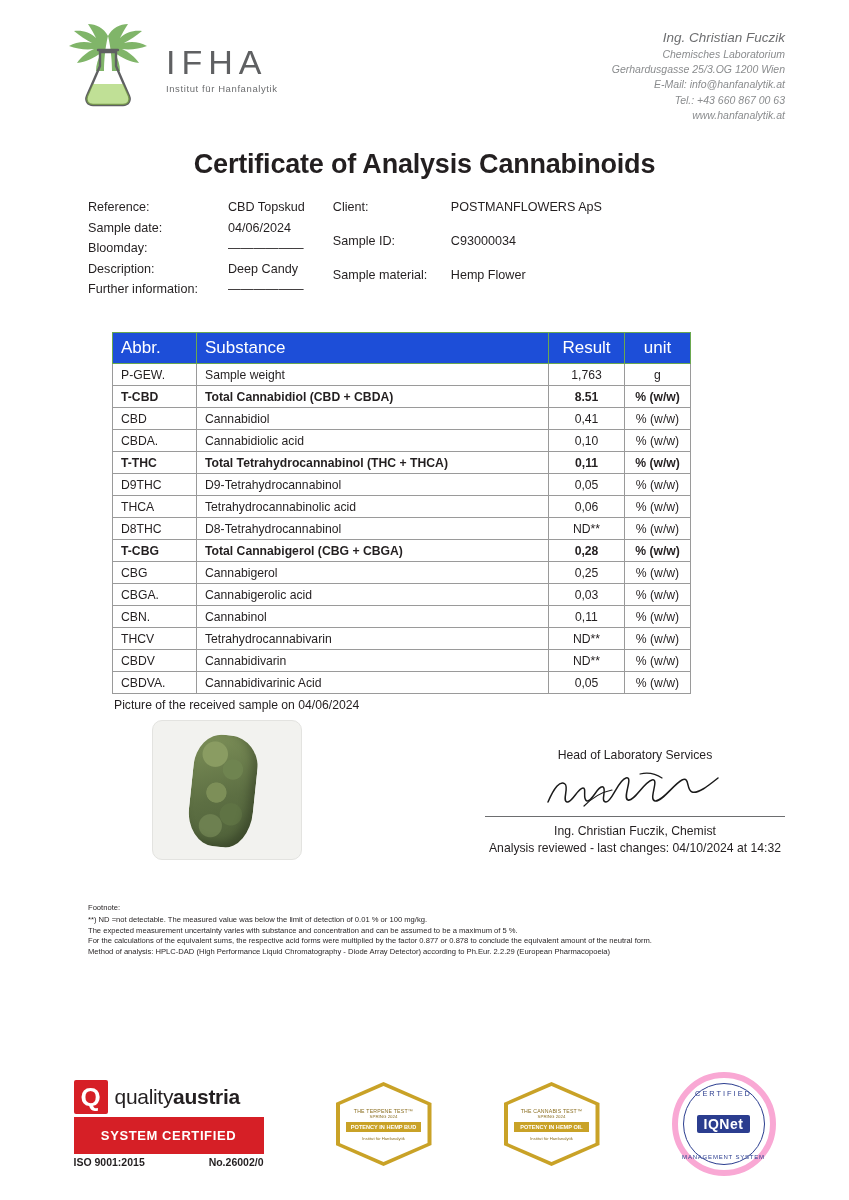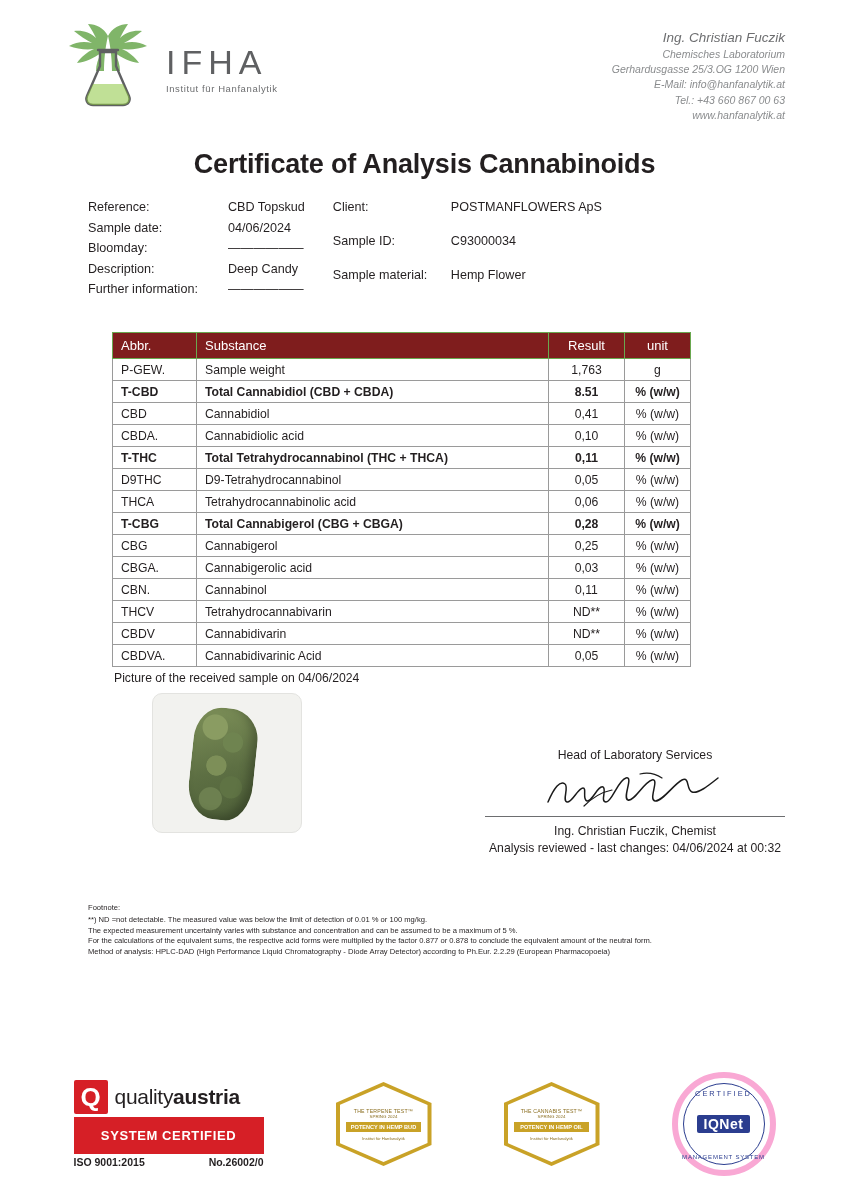--- a/index.html
+++ b/index.html
@@ -64,27 +64,27 @@
   .meta-value { color: #231f20; }
 
   
   .table-wrap { padding: 0 0 0 112px; margin-top: 36px; }
   table.results {
     border-collapse: collapse;
     width: 579px;
     font-size: 12.2px;
   }
   table.results th {
-    background: #7f1d1d;
+    background: #1d4ed8;
     color: #ffffff;
     font-weight: normal;
     text-align: left;
     padding: 5px 8px;
     border: 1px solid #6aa84f;
-    font-size: 13px;
+    font-size: 17px;
   }
   table.results th.c { text-align: center; }
   table.results td {
     border: 1px solid #9a9a9a;
     padding: 3.5px 8px;
     vertical-align: bottom;
     height: 19px;
   }
   td.abbr { width: 84px; }
   td.sub { }
@@ -342,20 +342,26 @@
         <td class="sub">D9-Tetrahydrocannabinol</td>
         <td class="res">0,05</td>
         <td class="unit">% (w/w)</td>
       </tr>
       <tr>
         <td class="abbr">THCA</td>
         <td class="sub">Tetrahydrocannabinolic acid</td>
         <td class="res">0,06</td>
         <td class="unit">% (w/w)</td>
       </tr>
+      <tr>
+        <td class="abbr">D8THC</td>
+        <td class="sub">D8-Tetrahydrocannabinol</td>
+        <td class="res">ND**</td>
+        <td class="unit">% (w/w)</td>
+      </tr>
       <tr class="bold">
         <td class="abbr">T-CBG</td>
         <td class="sub">Total Cannabigerol (CBG + CBGA)</td>
         <td class="res">0,28</td>
         <td class="unit">% (w/w)</td>
       </tr>
       <tr>
         <td class="abbr">CBG</td>
         <td class="sub">Cannabigerol</td>
         <td class="res">0,25</td>
@@ -405,21 +411,21 @@
 
 <div class="sign-block">
   <div class="sign-head">Head of Laboratory Services</div>
   <svg class="sig-svg" width="190" height="46" viewBox="0 0 190 46">
     <path d="M8 34 C14 20 20 12 25 16 C29 19 22 33 27 34 C32 35 38 20 43 20 C47 20 42 32 47 33 C52 34 58 17 63 19 C67 21 60 34 66 34 C72 34 78 12 86 10 C94 8 82 30 88 32 C94 34 104 14 112 12 C120 10 108 32 115 33 C122 34 134 16 142 12 C150 8 146 22 152 24 C158 26 168 18 178 10" fill="none" stroke="#1a1a1a" stroke-width="1.5" stroke-linecap="round"></path>
     <path d="M44 38 C52 30 62 24 72 22" fill="none" stroke="#1a1a1a" stroke-width="1.2" stroke-linecap="round"></path>
     <path d="M100 6 C108 4 116 6 122 10" fill="none" stroke="#1a1a1a" stroke-width="1.2" stroke-linecap="round"></path>
   </svg>
   <div class="sign-rule"></div>
   <div class="sign-name">Ing. Christian Fuczik, Chemist</div>
-  <div class="sign-rev">Analysis reviewed - last changes: 04/06/2024 at 00:32</div>
+  <div class="sign-rev">Analysis reviewed - last changes: 04/10/2024 at 14:32</div>
 </div>
 
 <div class="footnote">
   <div class="fn-title">Footnote:</div>
   <p>**) ND =not detectable. The measured value was below the limit of detection of 0.01 % or 100 mg/kg.</p>
   <p>The expected measurement uncertainty varies with substance and concentration and can be assumed to be a maximum of 5 %.</p>
   <p>For the calculations of the equivalent sums, the respective acid forms were multiplied by the factor 0.877 or 0.878 to conclude the equivalent amount of the neutral form.</p>
   <p>Method of analysis: HPLC-DAD (High Performance Liquid Chromatography - Diode Array Detector) according to Ph.Eur. 2.2.29 (European Pharmacopoeia)</p>
 </div>
 

